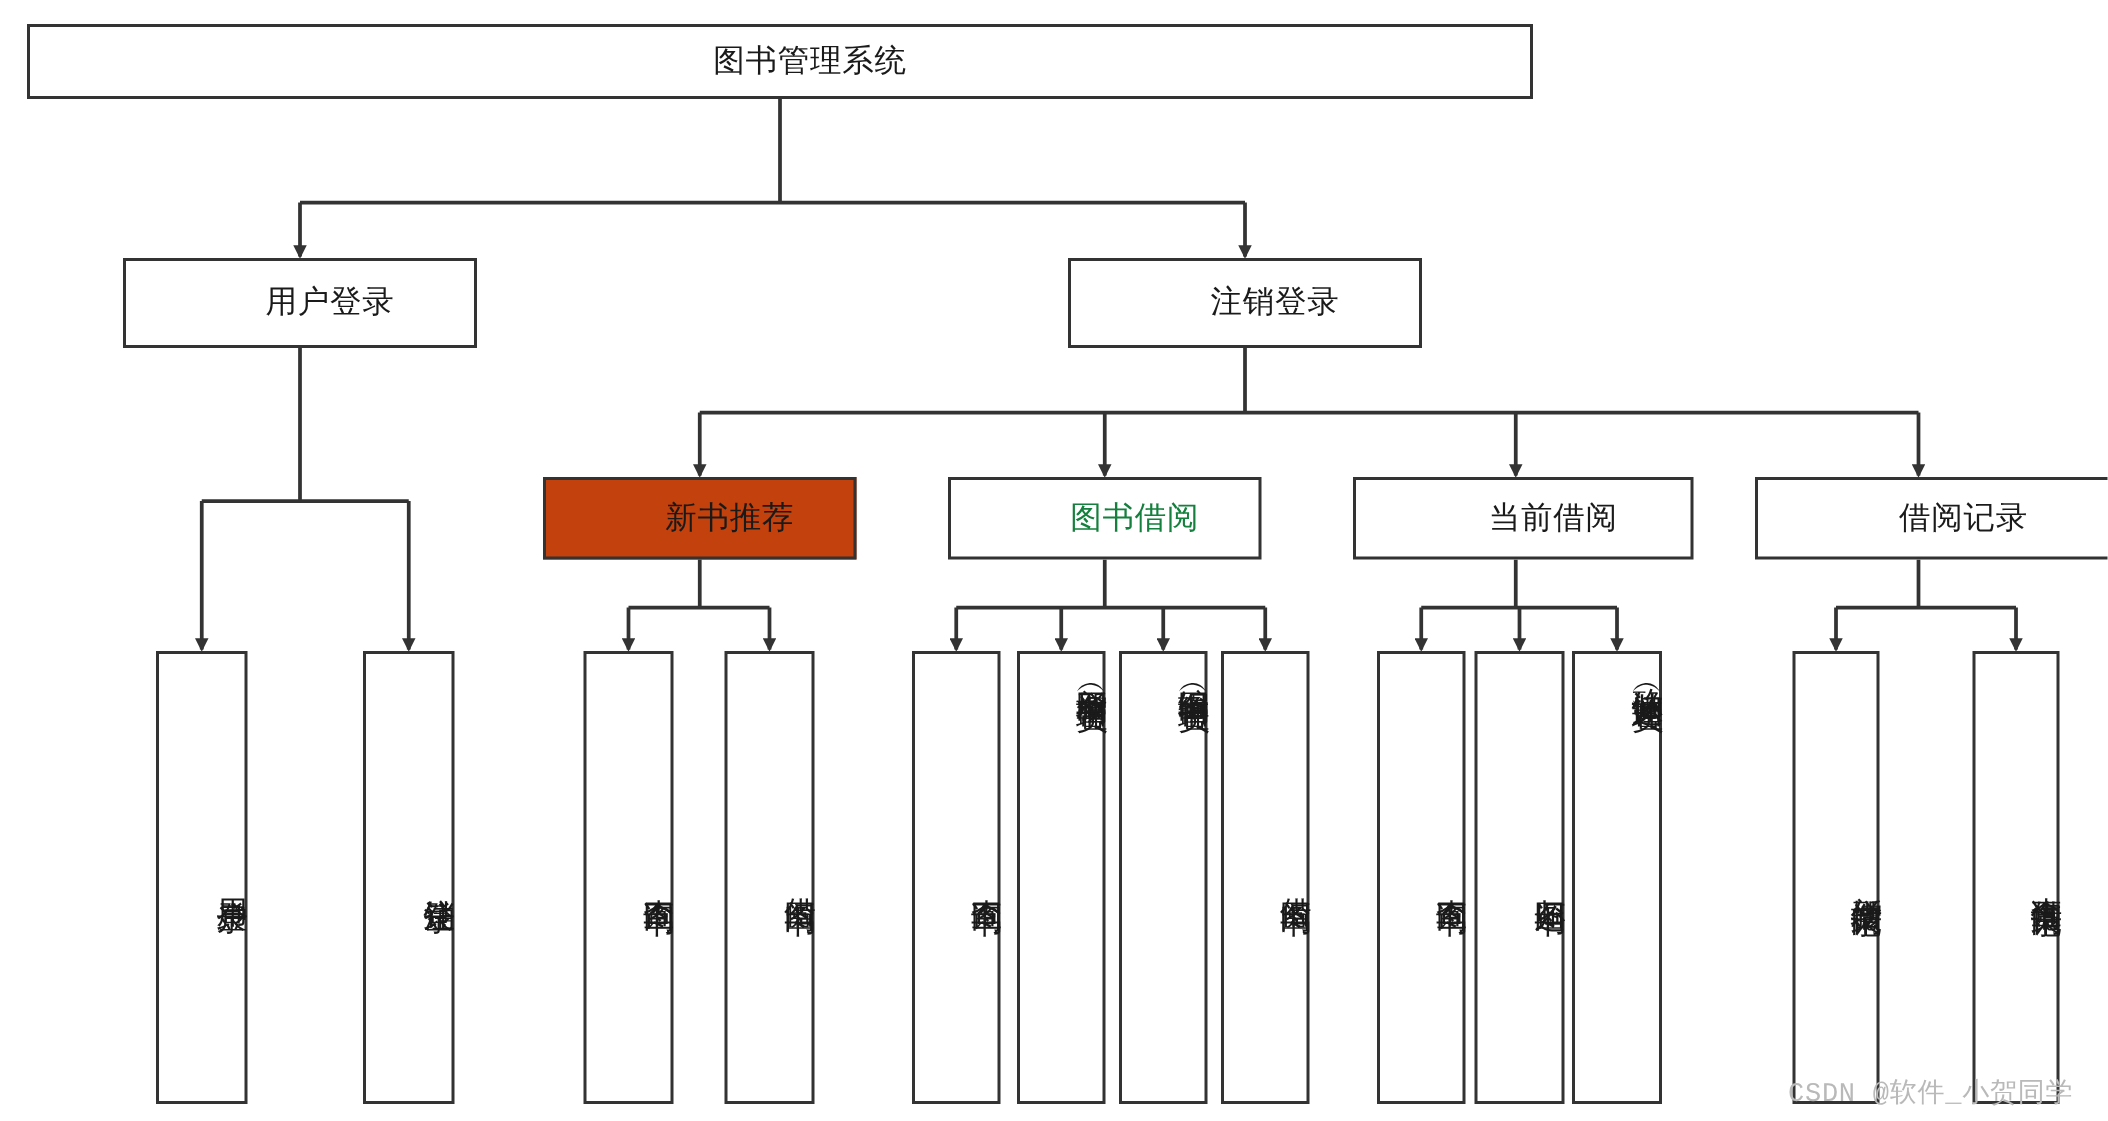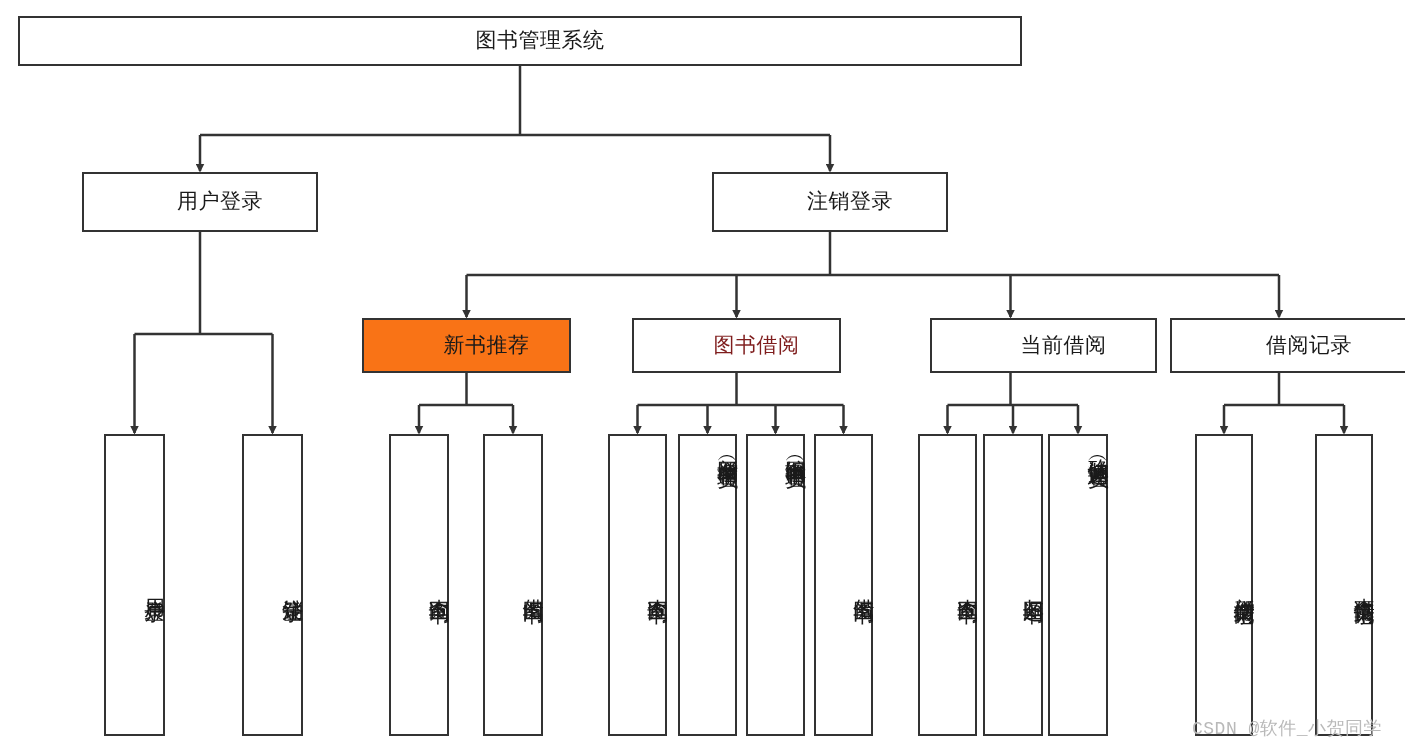--- a/index.html
+++ b/index.html
@@ -121,27 +121,27 @@
   <div id="node-layer">
       <div class="node horizontal" style="left: 18px; top: 16px; width: 1004px; height: 50px; border-color: rgb(51, 51, 51); background: rgb(255, 255, 255);">
         <span class="node-label" style="color: rgb(26, 26, 26);">图书管理系统</span>
       </div>
       <div class="node horizontal" style="left: 82px; top: 172px; width: 236px; height: 60px; border-color: rgb(51, 51, 51); background: rgb(255, 255, 255);">
         <span class="node-label" style="color: rgb(26, 26, 26);">用户登录</span>
       </div>
       <div class="node horizontal" style="left: 712px; top: 172px; width: 236px; height: 60px; border-color: rgb(51, 51, 51); background: rgb(255, 255, 255);">
         <span class="node-label" style="color: rgb(26, 26, 26);">注销登录</span>
       </div>
-      <div class="node horizontal" style="left: 362px; top: 318px; width: 209px; height: 55px; border-color: rgb(51, 51, 51); background: #f97316;">
+      <div class="node horizontal" style="left: 362px; top: 318px; width: 209px; height: 55px; border-color: rgb(51, 51, 51); background: #c2410c;">
         <span class="node-label" style="color: rgb(26, 26, 26);">新书推荐</span>
       </div>
       <div class="node horizontal" style="left: 632px; top: 318px; width: 209px; height: 55px; border-color: rgb(51, 51, 51); background: rgb(255, 255, 255);">
-        <span class="node-label" style="color: #7f1d1d;">图书借阅</span>
+        <span class="node-label" style="color: #15803d;">图书借阅</span>
       </div>
-      <div class="node horizontal" style="left: 902px; top: 318px; width: 227px; height: 55px; border-color: rgb(51, 51, 51); background: rgb(255, 255, 255); margin-left: 28px;">
+      <div class="node horizontal" style="left: 902px; top: 318px; width: 227px; height: 55px; border-color: rgb(51, 51, 51); background: rgb(255, 255, 255);">
         <span class="node-label" style="color: rgb(26, 26, 26);">当前借阅</span>
       </div>
       <div class="node horizontal" style="left: 1170px; top: 318px; width: 238px; height: 55px; border-color: rgb(51, 51, 51); background: rgb(255, 255, 255);">
         <span class="node-label" style="color: rgb(26, 26, 26);">借阅记录</span>
       </div>
       <div class="node vertical centered" style="left: 104px; top: 434px; width: 61px; height: 302px; border-color: rgb(51, 51, 51); background: rgb(255, 255, 255);">
         <span class="node-label" style="color: rgb(26, 26, 26);">用户登录</span>
       </div>
       <div class="node vertical centered" style="left: 242px; top: 434px; width: 61px; height: 302px; border-color: rgb(51, 51, 51); background: rgb(255, 255, 255);">
         <span class="node-label" style="color: rgb(26, 26, 26);">注销登录</span>

